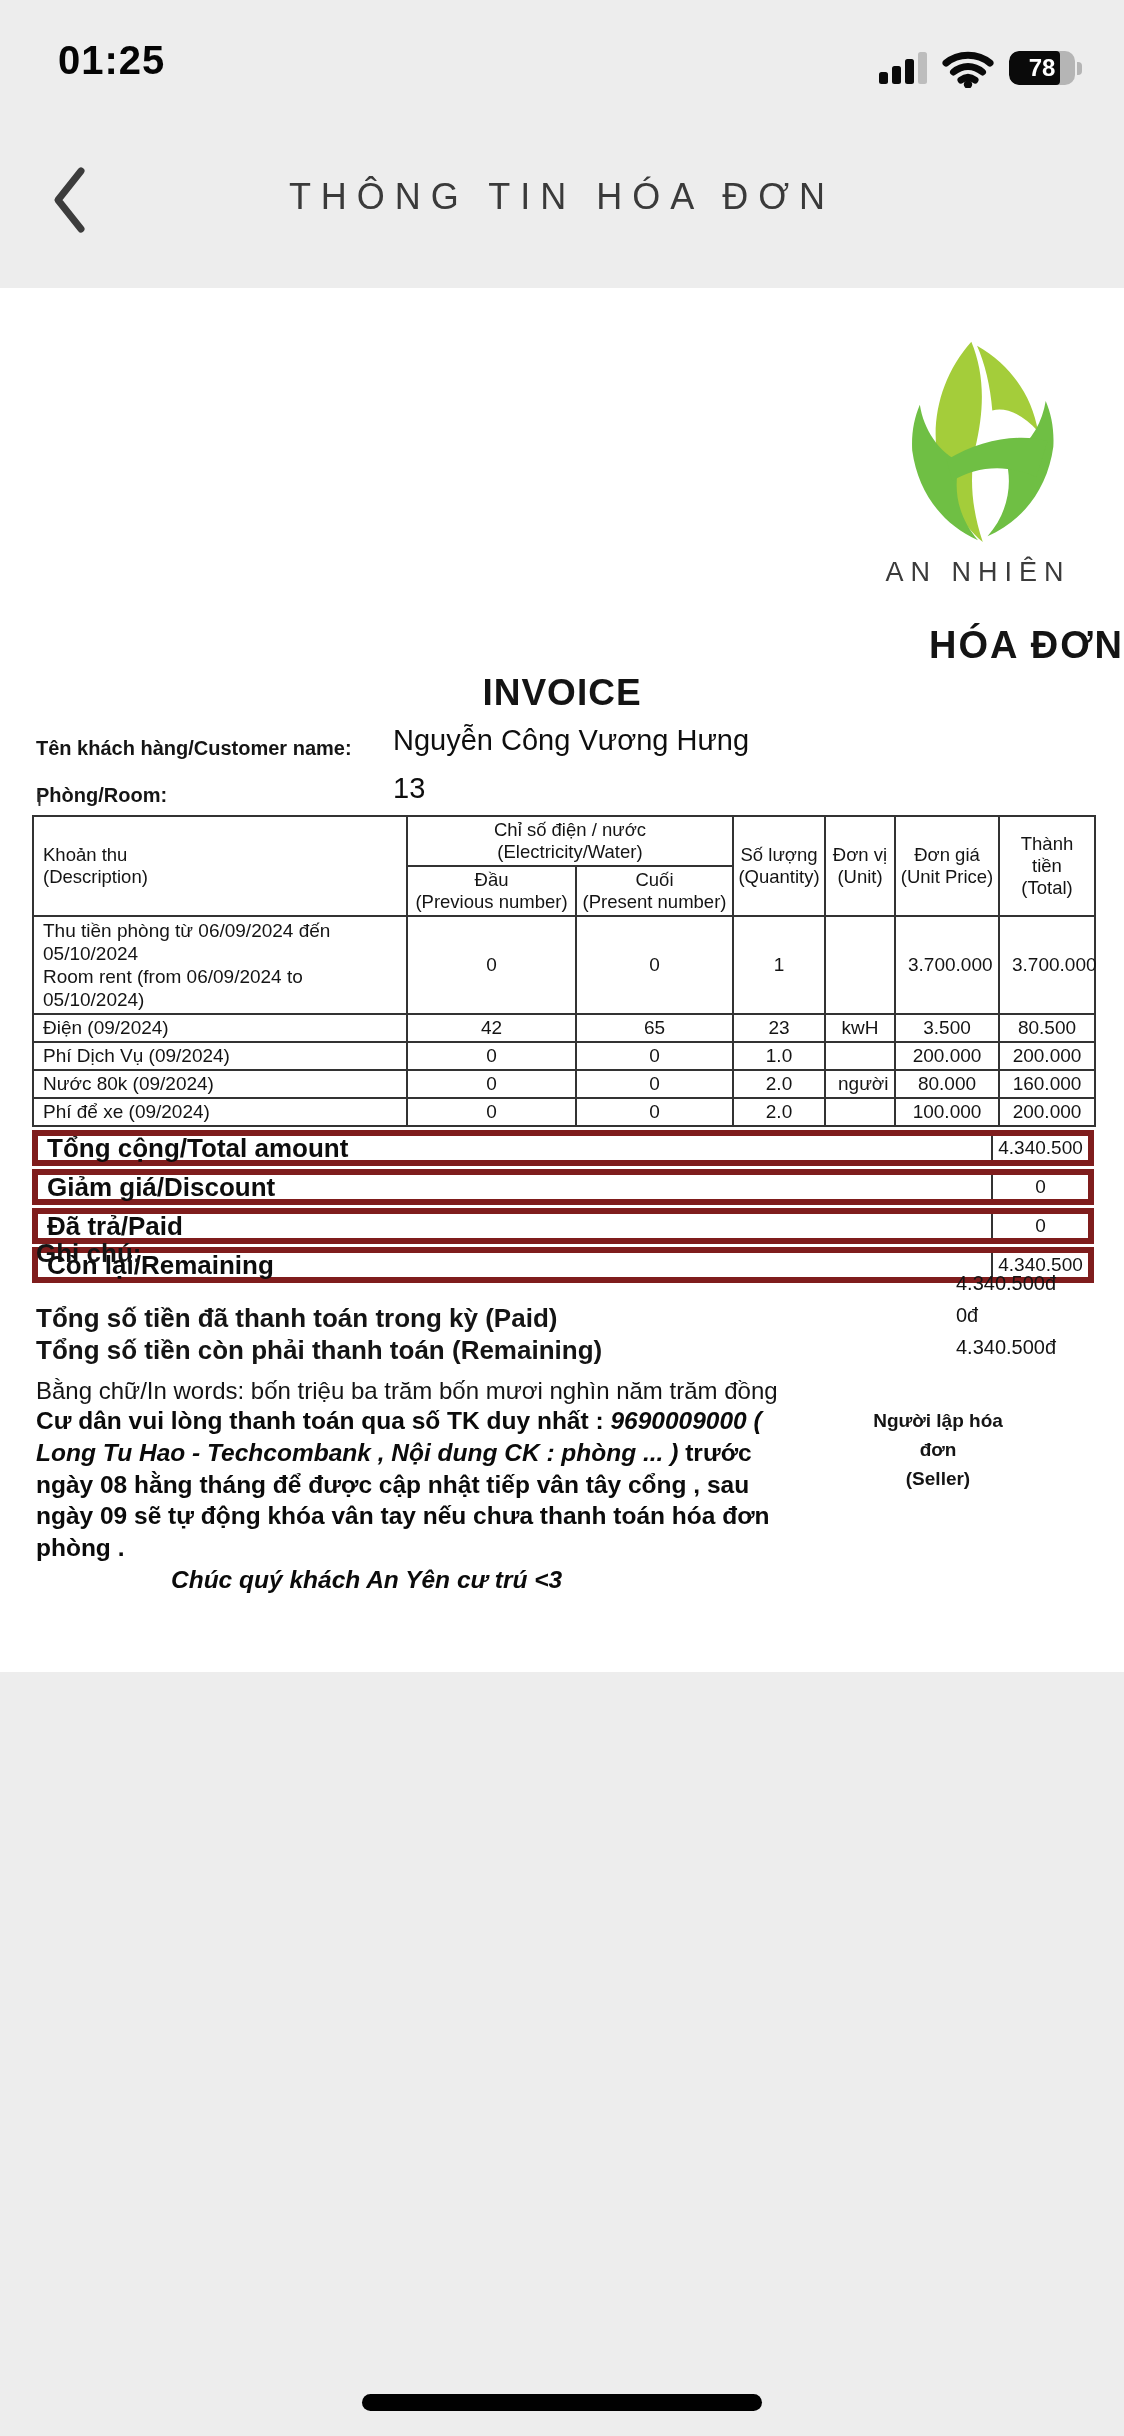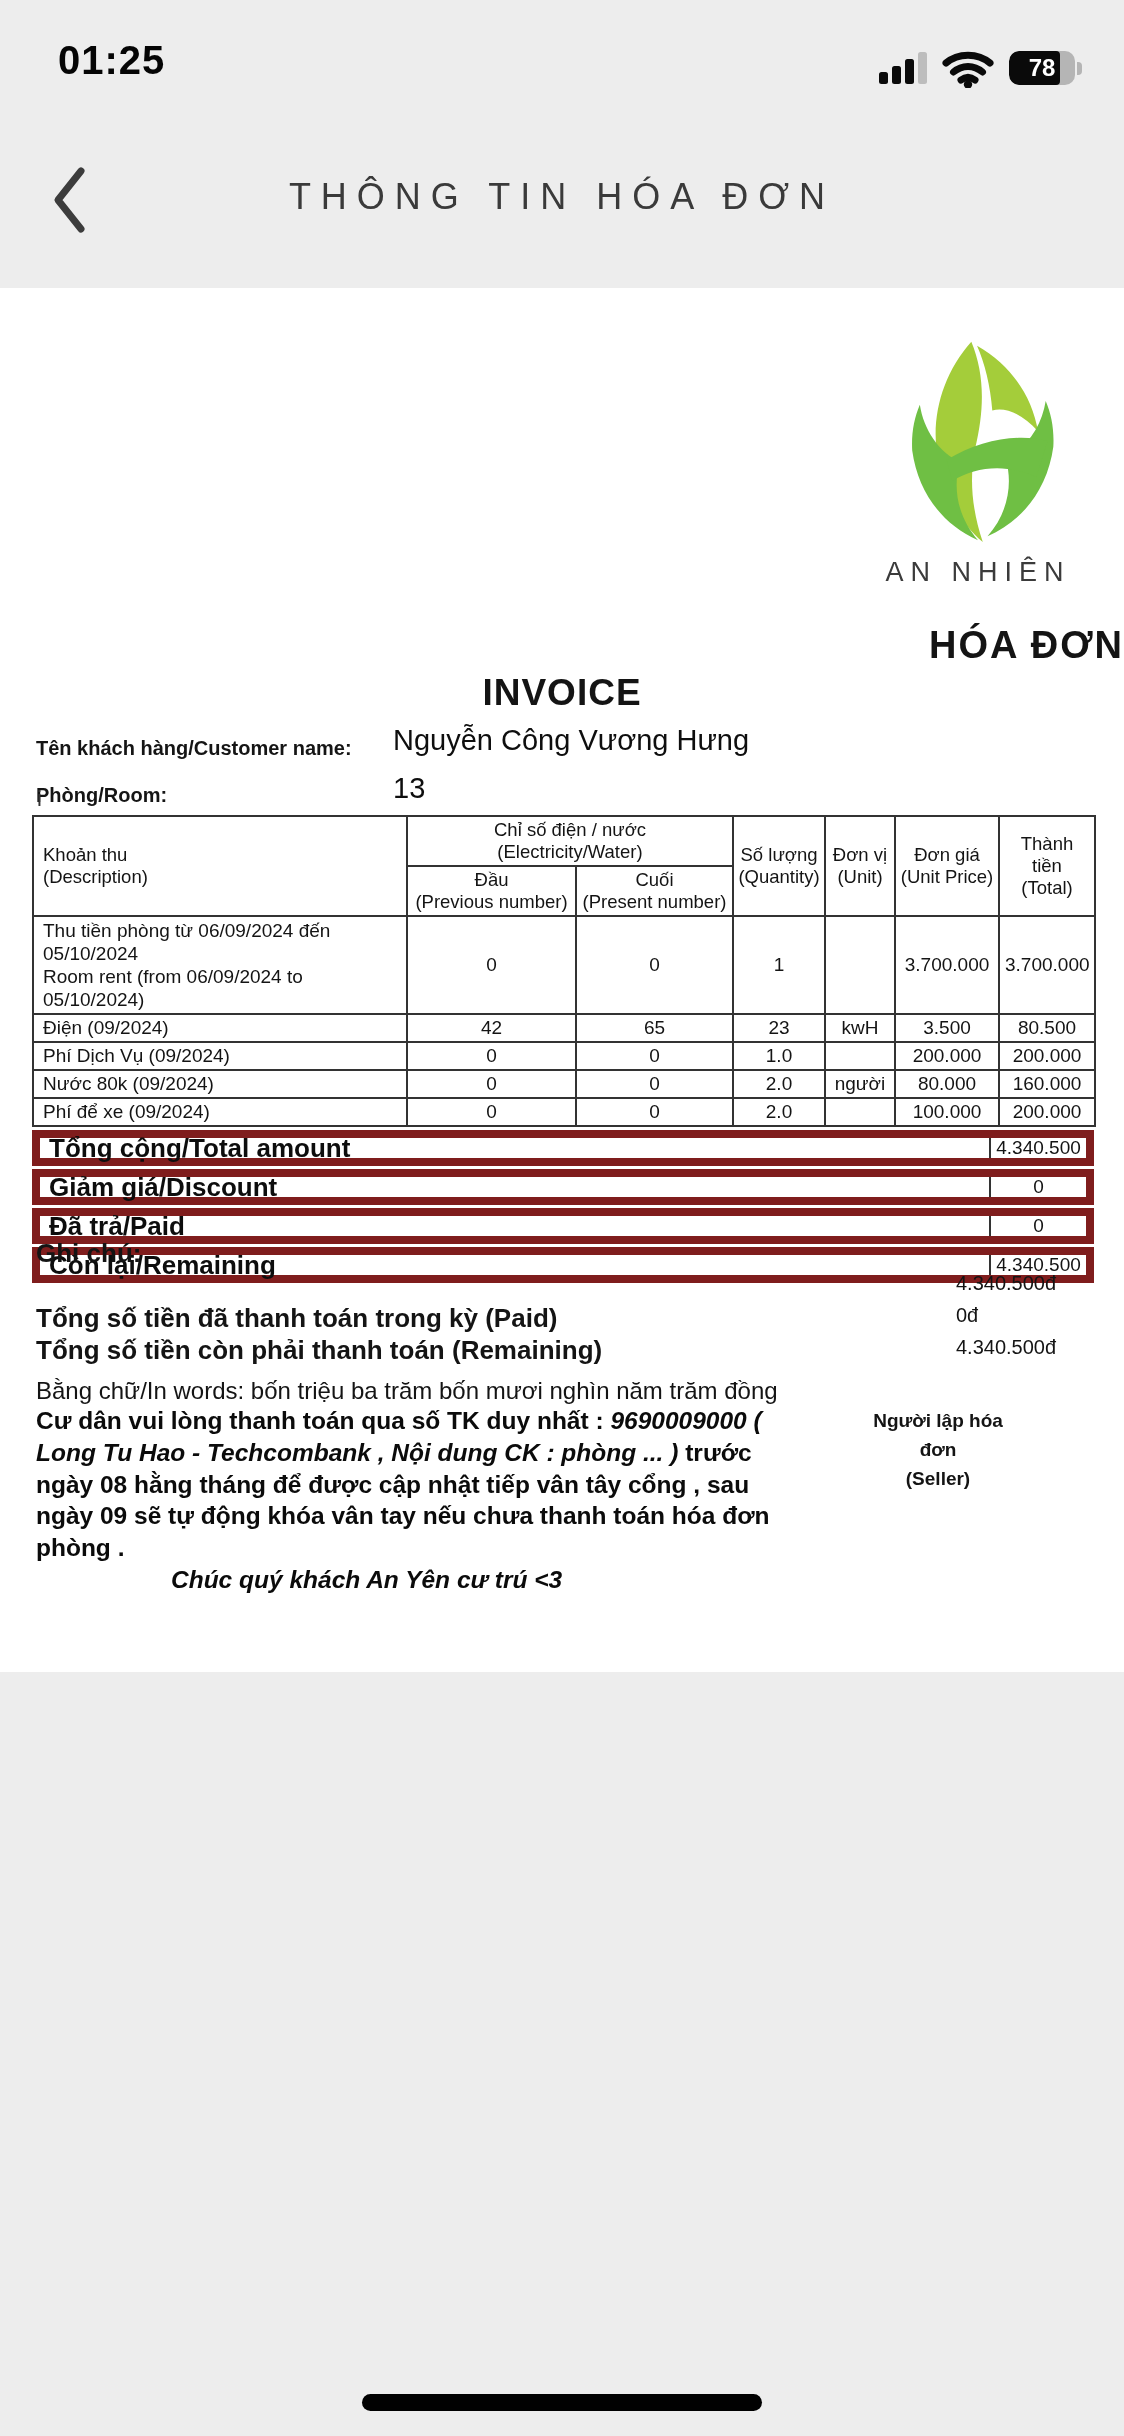--- a/index.html
+++ b/index.html
@@ -41,27 +41,27 @@
   .title-vi { position:absolute; left:0; right:0; top:336px; text-align:right;
     font-size:38px; font-weight:700; letter-spacing:2px; }
   .title-en { position:absolute; left:0; right:0; top:384px; text-align:center;
     font-size:37px; font-weight:700; letter-spacing:1px; }
   .cust-label { position:absolute; left:36px; font-size:20px; font-weight:600; color:#151515; }
   .cust-value { position:absolute; left:393px; font-size:29px; color:#0e0e0e; }
   .stray { position:absolute; left:37px; top:498px; font-size:22px; color:#333; }
   
   .tbl-wrap { position:absolute; left:32px; top:527px; width:1062px; }
   table.inv { border-collapse:collapse; width:1062px; table-layout:fixed; }
-  table.inv td { border:2px solid #333; font-size:19px; text-align:center; vertical-align:middle; padding:2px 5px; }
+  table.inv td { border:2px solid #333; font-size:19px; text-align:center; vertical-align:middle; padding:2px 12px; }
   table.inv .h td { font-size:18.5px; line-height:22px; padding:2px 4px; }
   td.dsc { text-align:left !important; padding-left:9px !important; }
   tr.hr1 { height:47px; } tr.hr2 { height:46px; }
   tr.r-tall { height:50px; } tr.r { height:27px; }
   tr.r-tall td.dsc div { line-height:23px; }
-  .trow { display:flex; align-items:center; border:8px solid #7f1d1d; height:36px; margin-top:3px; background:#fff; }
+  .trow { display:flex; align-items:center; border:6px solid #7f1d1d; height:36px; margin-top:3px; background:#fff; }
   .trow .tlabel { flex:1; padding-left:9px; font-size:26px; font-weight:700; color:#0d0d0d; }
   .trow .tval { width:97px; align-self:stretch; border-left:2px solid #333;
     display:flex; align-items:center; justify-content:center; font-size:19px; }
   
   .notes { position:absolute; left:36px; top:948px; width:1058px; }
   .n-head { font-size:26px; font-weight:700; line-height:34px; }
   .n-row { position:relative; height:32px; }
   .n-label { font-size:26px; font-weight:700; line-height:32px; }
   .n-val { position:absolute; left:920px; top:0; font-size:20px; line-height:26px; }
   .n-words { margin-top:8px; font-size:24px; line-height:34px; }

